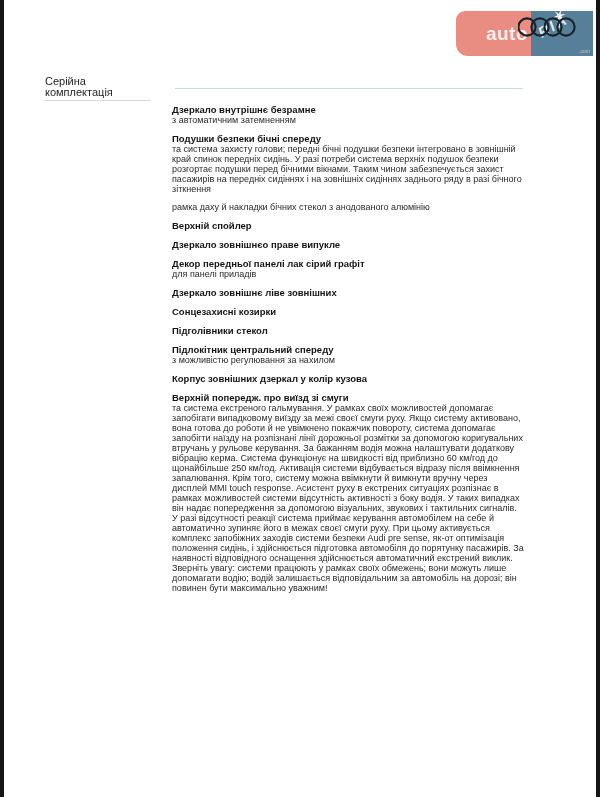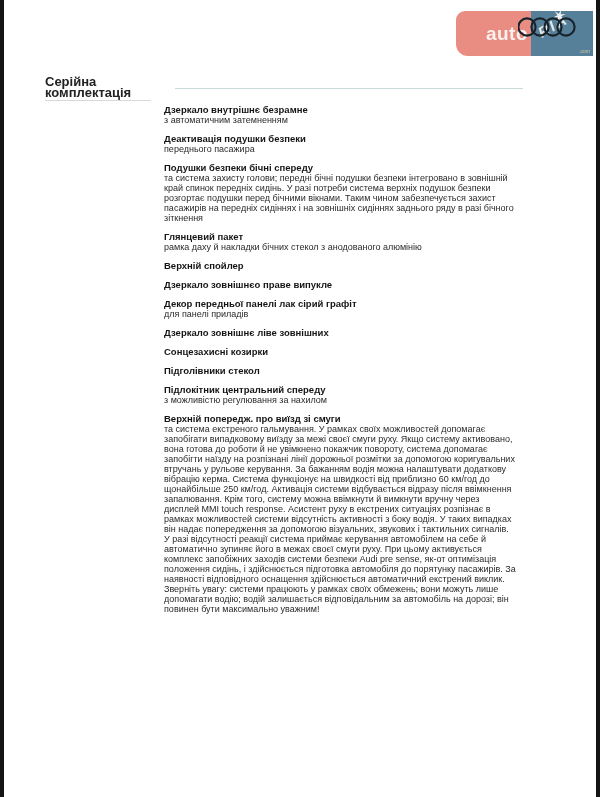--- a/index.html
+++ b/index.html
@@ -42,33 +42,33 @@
   }
   .logo-star{
     position:absolute;left:96px;top:-3px;color:#f5f3ee;font-size:17px;
     transform:rotate(14deg);line-height:1;
   }
   .rings{position:absolute;left:62px;top:5px;}
 
   
   .side-title{
     position:absolute;left:45px;top:76px;width:110px;
-    font-size:13px;font-weight:700;line-height:11px;color:#222;
+    font-size:11px;font-weight:400;line-height:11px;color:#222;
   }
   .side-underline{
     position:absolute;left:45px;top:100px;width:106px;height:1px;background:#d9d9d9;
   }
 
   .divider{
     position:absolute;left:175px;top:88px;width:348px;height:1px;background:#c9dada;
   }
 
   
   .content{
-    position:absolute;left:164px;top:104px;width:352px;
+    position:absolute;left:172px;top:104px;width:352px;
   }
   .item{margin-bottom:8px;}
   .item-title{
     font-size:9.5px;font-weight:700;line-height:11px;color:#151515;
   }
   .item-desc{
     font-size:9px;font-weight:400;line-height:10px;color:#2a2a2a;
   }
   .item-desc:empty{display:none;}
 </style>
@@ -101,29 +101,24 @@
 <div class="side-underline"></div>
 
 <div class="divider"></div>
 
 <div class="content">
   <div class="item">
     <div class="item-title">Дзеркало внутрішнє безрамне</div>
     <div class="item-desc">з автоматичним затемненням</div>
   </div>
   <div class="item">
-    <div class="item-title">Деактивація подушки безпеки</div>
-    <div class="item-desc">переднього пасажира</div>
-  </div>
-  <div class="item">
     <div class="item-title">Подушки безпеки бічні спереду</div>
     <div class="item-desc">та система захисту голови; передні бічні подушки безпеки інтегровано в зовнішній край спинок передніх сидінь. У разі потреби система верхніх подушок безпеки розгортає подушки перед бічними вікнами. Таким чином забезпечується захист пасажирів на передніх сидіннях і на зовнішніх сидіннях заднього ряду в разі бічного зіткнення</div>
   </div>
   <div class="item">
-    <div class="item-title">Глянцевий пакет</div>
     <div class="item-desc">рамка даху й накладки бічних стекол з анодованого алюмінію</div>
   </div>
   <div class="item">
     <div class="item-title">Верхній спойлер</div>
 
   </div>
   <div class="item">
     <div class="item-title">Дзеркало зовнішнєо праве випукле</div>
 
   </div>
@@ -141,16 +136,20 @@
   </div>
   <div class="item">
     <div class="item-title">Підголівники стекол</div>
 
   </div>
   <div class="item">
     <div class="item-title">Підлокітник центральний спереду</div>
     <div class="item-desc">з можливістю регулювання за нахилом</div>
   </div>
   <div class="item">
+    <div class="item-title">Корпус зовнішних дзеркал у колір кузова</div>
+
+  </div>
+  <div class="item">
     <div class="item-title">Верхній попередж. про виїзд зі смуги</div>
     <div class="item-desc">та система екстреного гальмування. У рамках своїх можливостей допомагає запобігати випадковому виїзду за межі своєї смуги руху. Якщо систему активовано, вона готова до роботи й не увімкнено покажчик повороту, система допомагає запобігти наїзду на розпізнані лінії дорожньої розмітки за допомогою коригувальних втручань у рульове керування. За бажанням водія можна налаштувати додаткову вібрацію керма. Система функціонує на швидкості від приблизно 60 км/год до щонайбільше 250 км/год. Активація системи відбувається відразу після ввімкнення запалювання. Крім того, систему можна ввімкнути й вимкнути вручну через дисплей MMI touch response. Асистент руху в екстрених ситуаціях розпізнає в рамках можливостей системи відсутність активності з боку водія. У таких випадках він надає попередження за допомогою візуальних, звукових і тактильних сигналів. У разі відсутності реакції система приймає керування автомобілем на себе й автоматично зупиняє його в межах своєї смуги руху. При цьому активується комплекс запобіжних заходів системи безпеки Audi pre sense, як-от оптимізація положення сидінь, і здійснюється підготовка автомобіля до порятунку пасажирів. За наявності відповідного оснащення здійснюється автоматичний екстрений виклик. Зверніть увагу: системи працюють у рамках своїх обмежень; вони можуть лише допомагати водію; водій залишається відповідальним за автомобіль на дорозі; він повинен бути максимально уважним!</div>
   </div>
 </div>
 
 </body></html>

